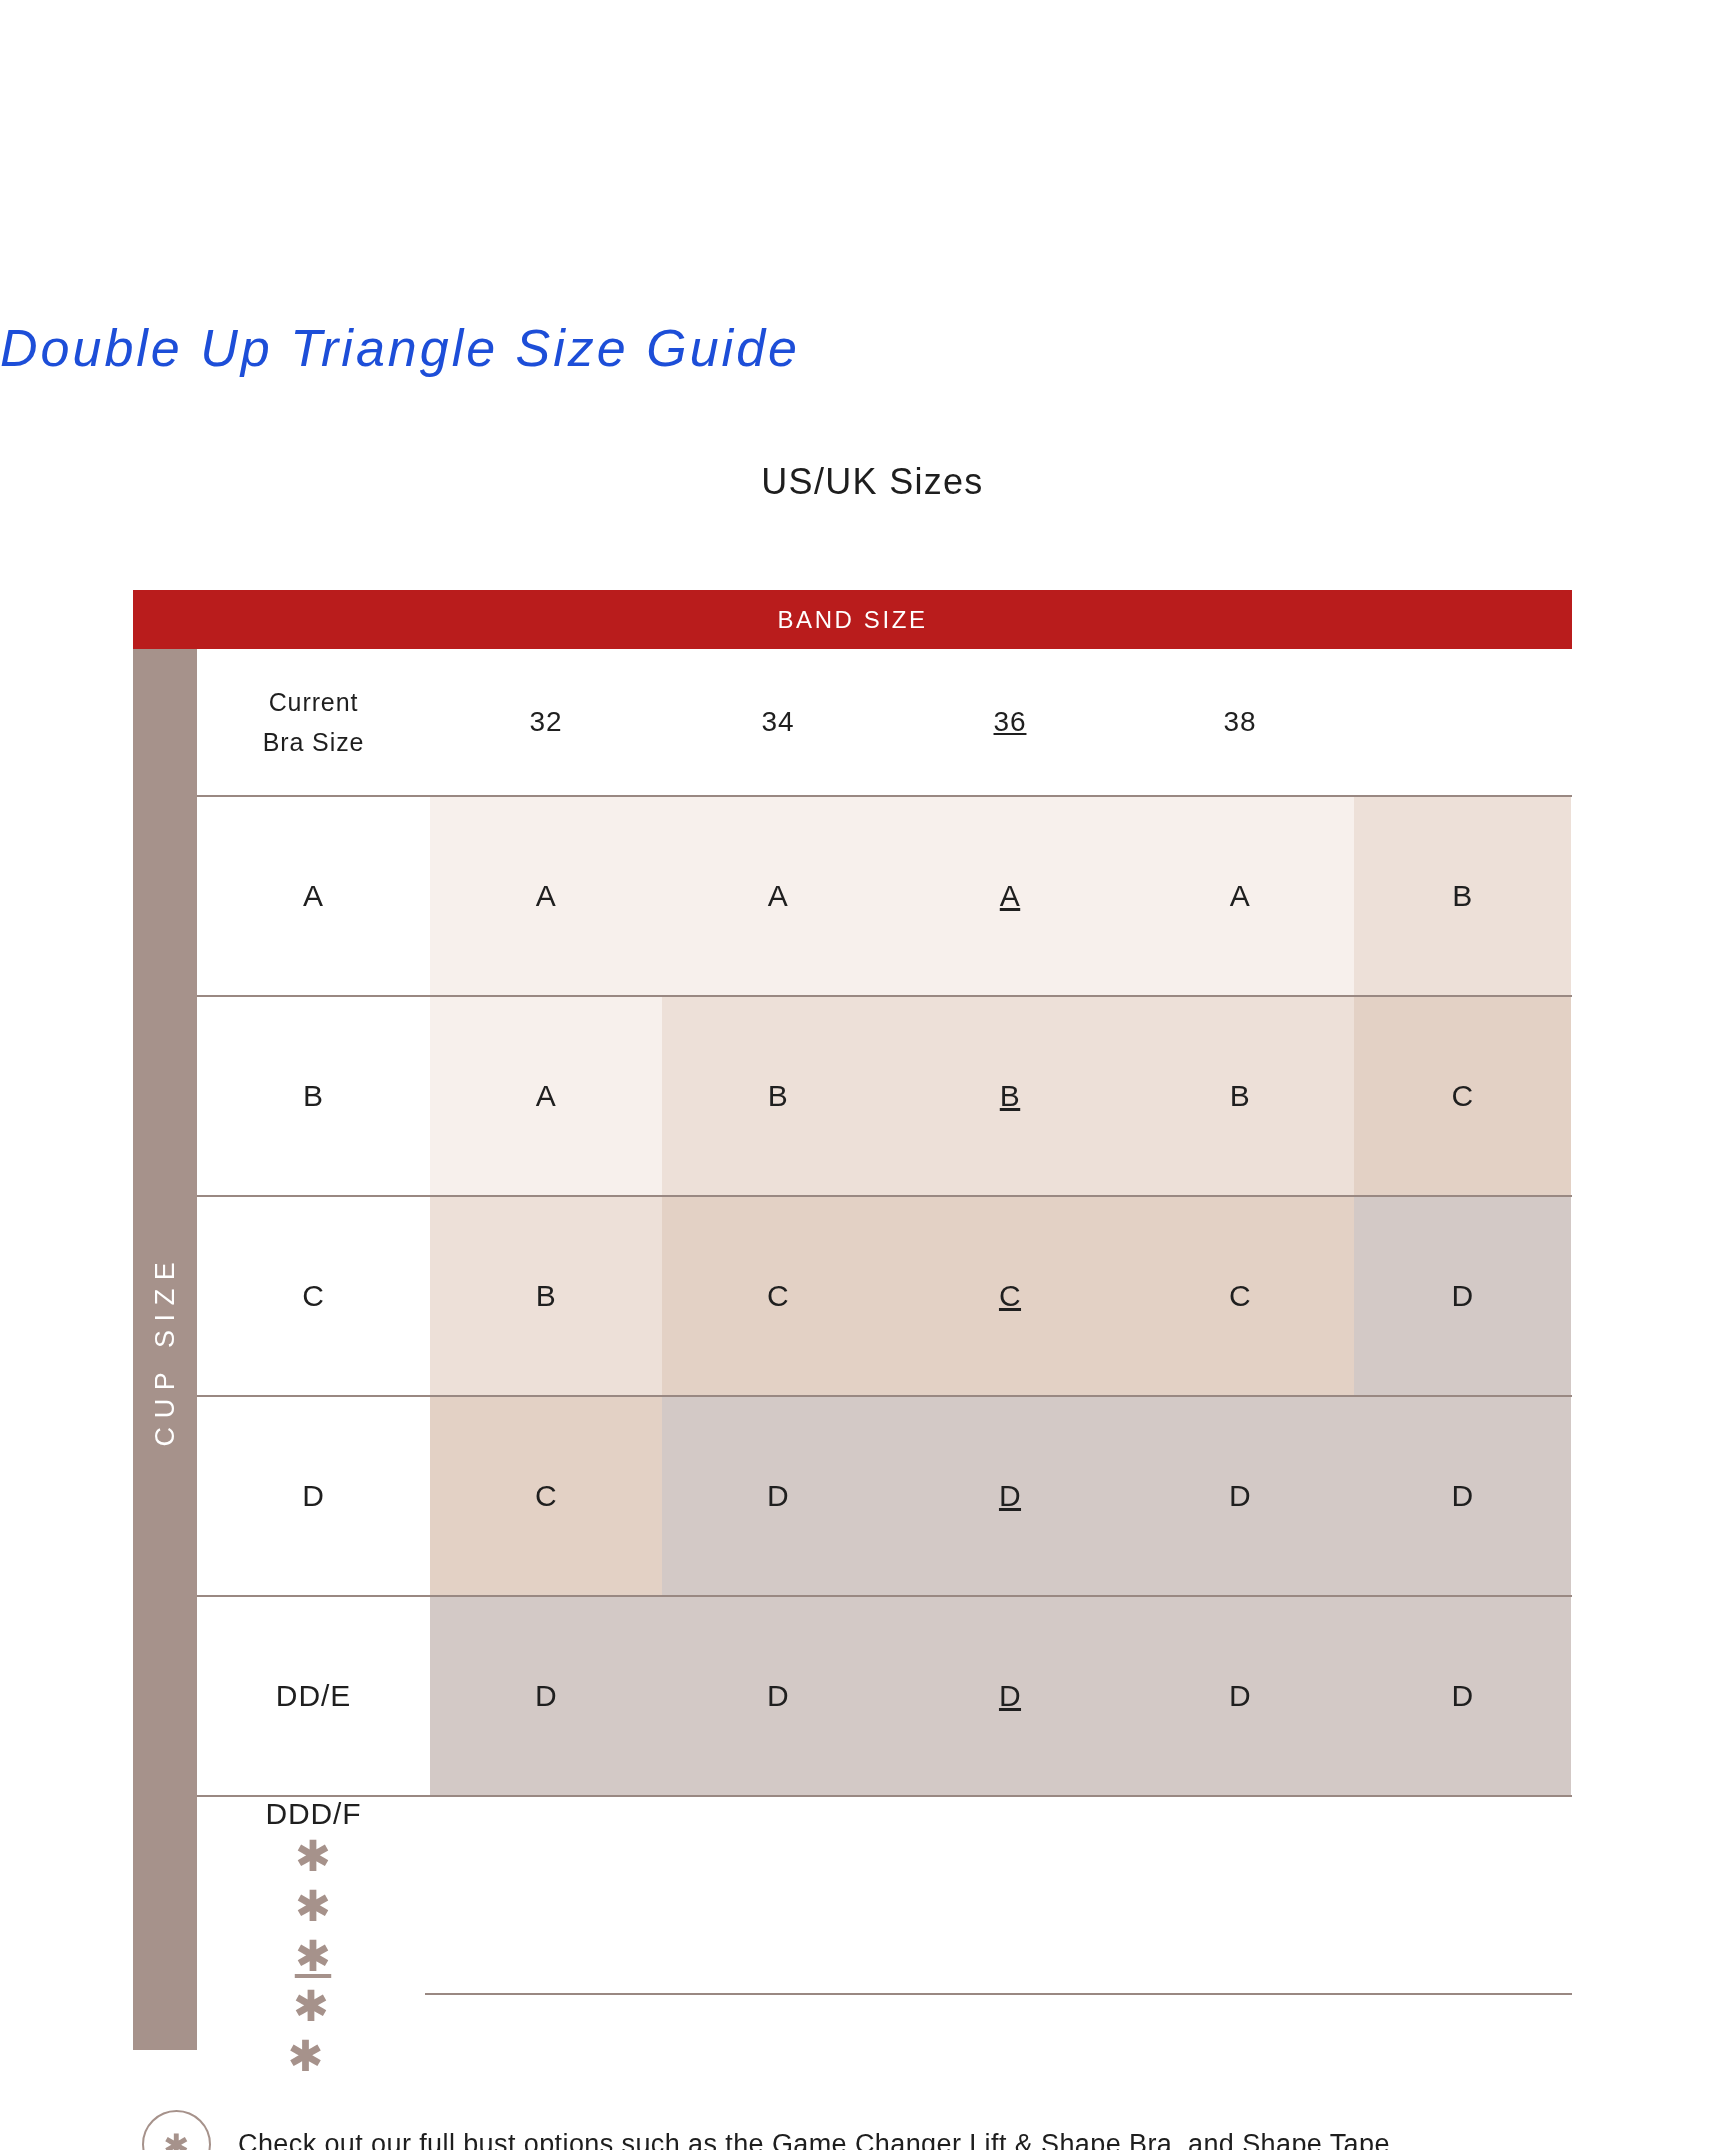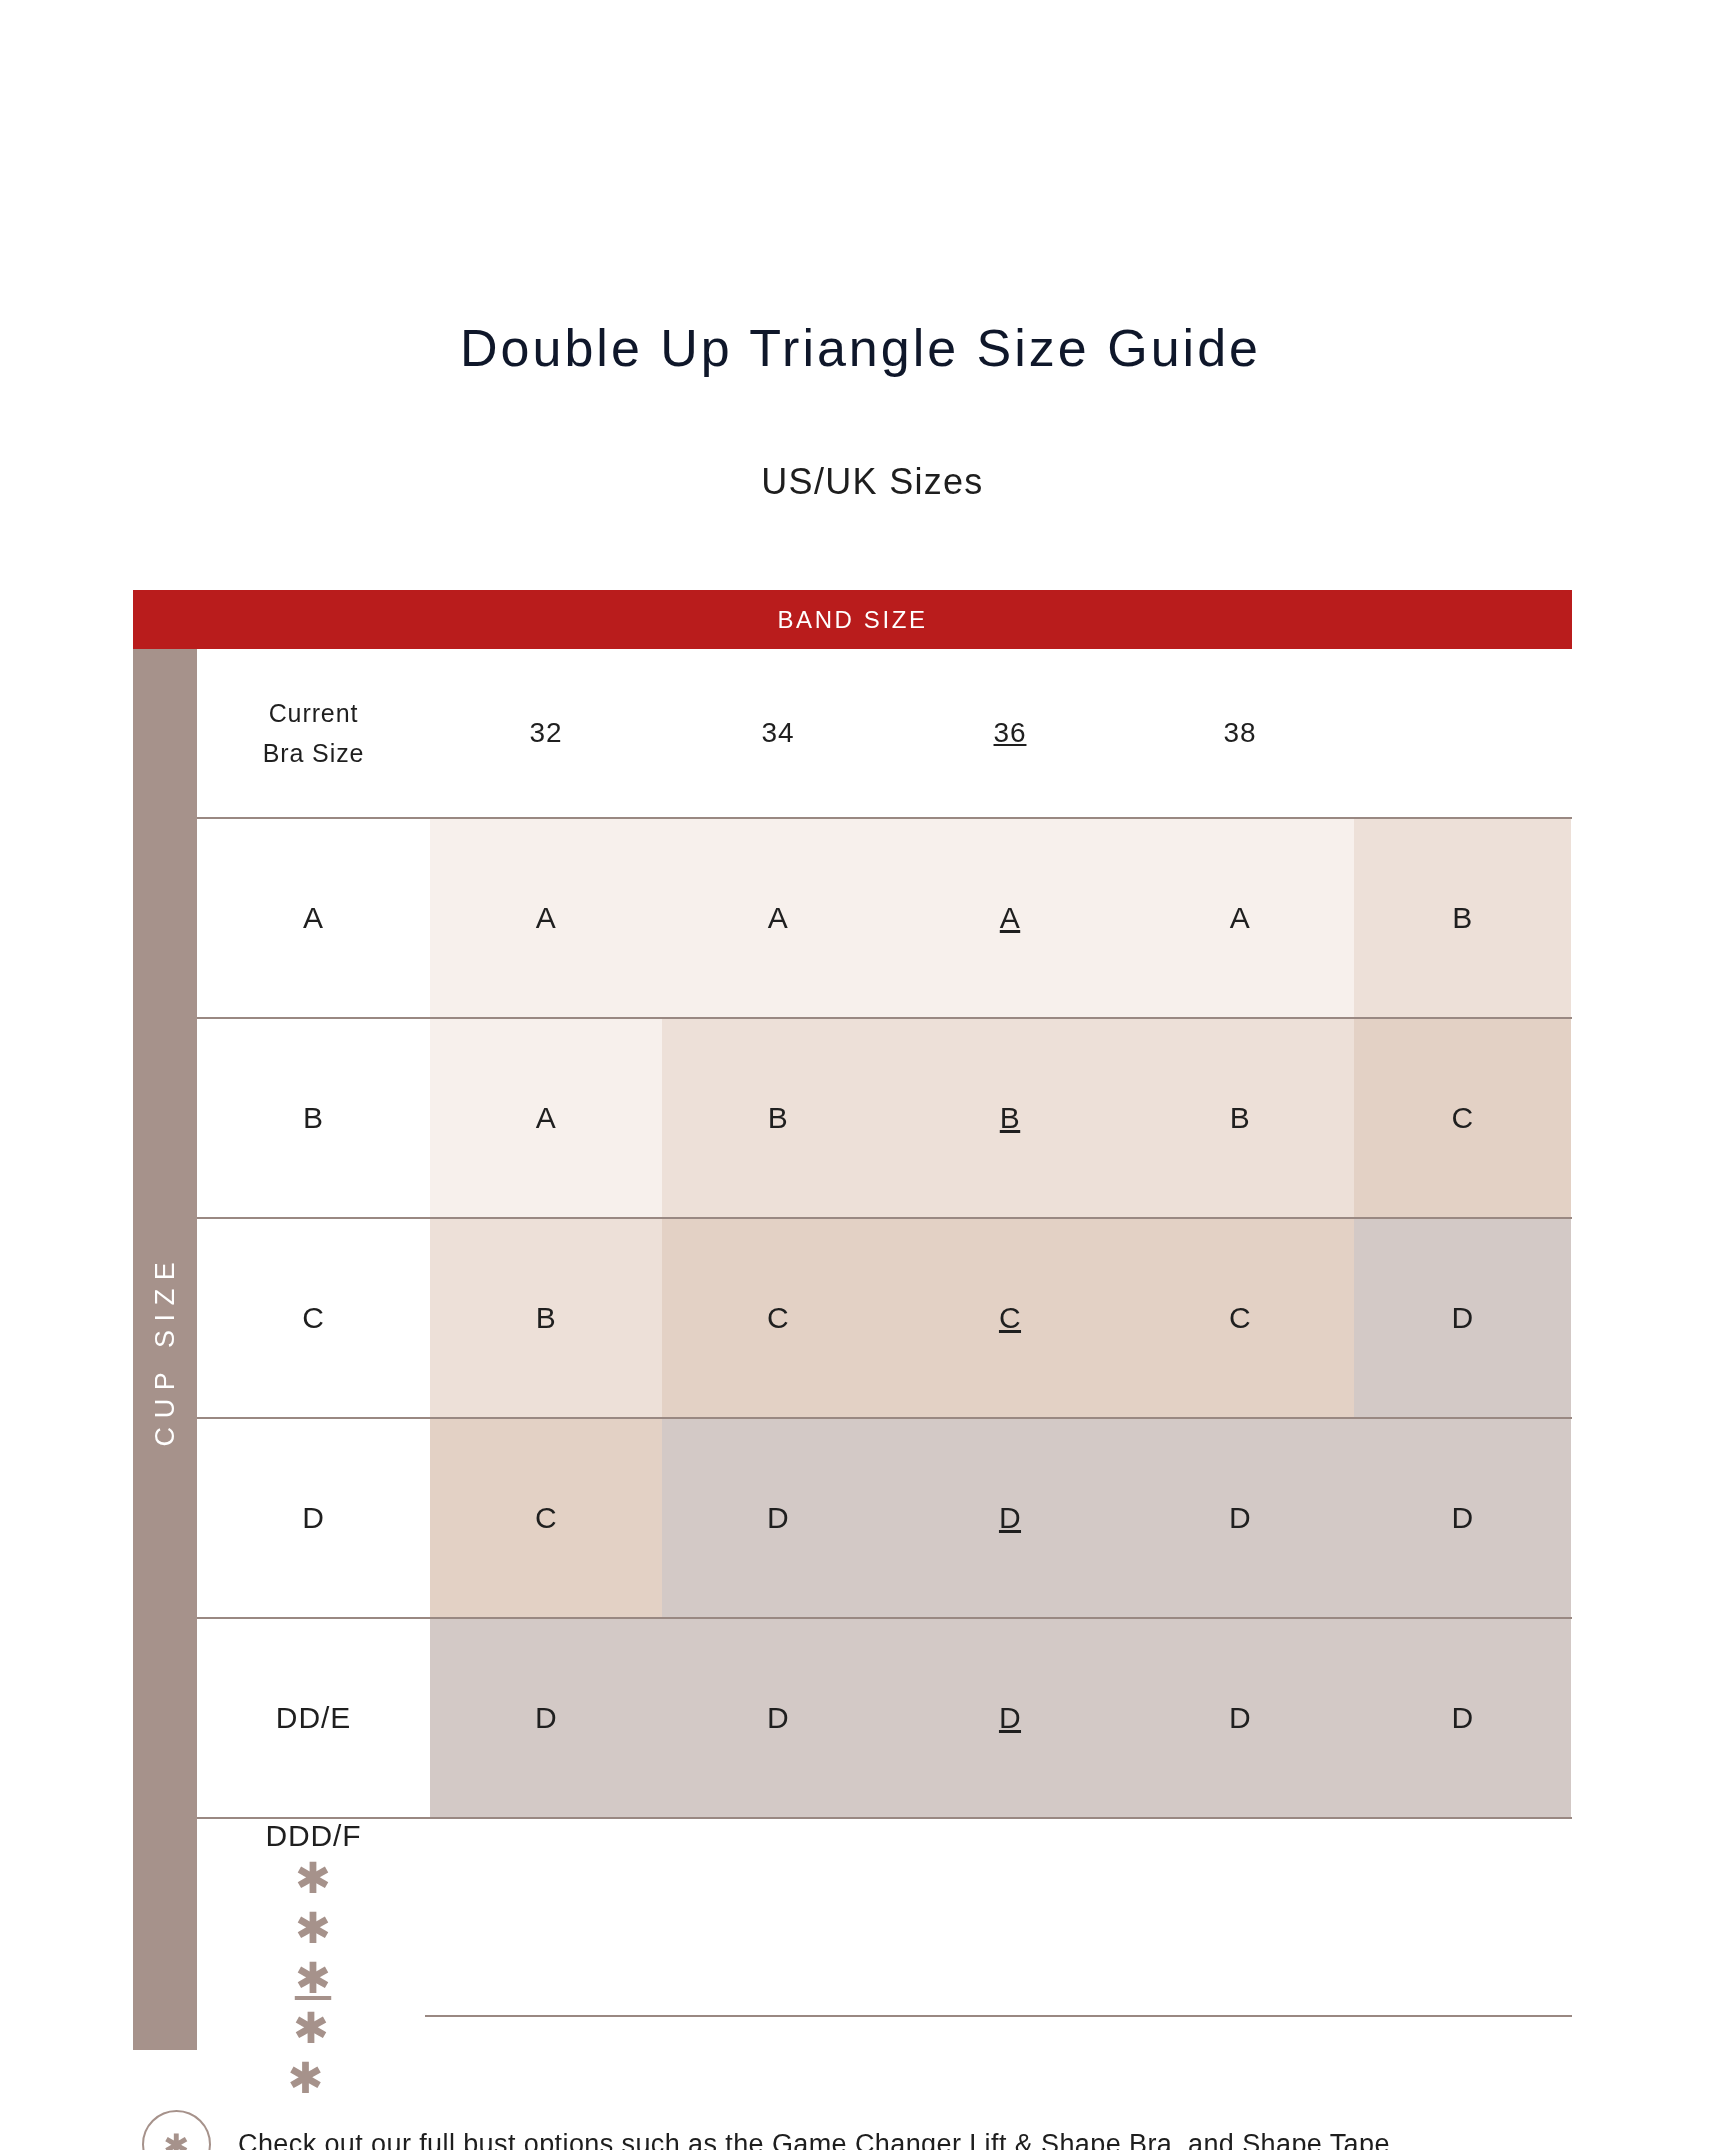--- a/index.html
+++ b/index.html
@@ -3,22 +3,23 @@
 <meta charset="utf-8">
 <style>
   * { margin:0; padding:0; box-sizing:border-box; }
   html,body { background:#ffffff; }
   body {
     width:1721px; height:2581px; position:relative;
     font-family:"Liberation Sans", sans-serif; color:#1f1f1f;
   }
   .title {
     position:absolute; top:318px; left:0; width:100%;
-    text-align:center; font-size:52px; font-weight:400; letter-spacing:3px;
-    color:#0f172a;
+    text-align:left; font-size:52px; font-weight:400; letter-spacing:3px;
+    color:#1d4ed8;
+    font-style:italic;
   }
   .subtitle {
     position:absolute; top:461px; left:0; width:100%;
     text-align:center; font-size:36px; font-weight:400; letter-spacing:1.3px;
     color:#1e1e1e;
     padding-left:24px;
   }
 
   
   .size-table {
@@ -37,21 +38,21 @@
   }
   .cup-label {
     position:absolute; top:50%; left:50%;
     transform:translate(-50%,-50%) rotate(-90deg);
     color:#ffffff; font-size:27px; letter-spacing:8.6px; white-space:nowrap;
   }
   .content {
     position:absolute; top:59px; left:64px; width:1375px; height:1401px;
     background:#ffffff;
   }
-  .header-row { height:168px; display:flex; }
+  .header-row { height:146px; display:flex; }
   .row { height:200px; display:flex; border-top:2.2px solid #998882; }
   .row:last-child { border-bottom:2.6px solid #998882;flex-direction:column; }
 
   .cell { display:flex; align-items:center; justify-content:center; height:100%; }
   .c0 { width:233px; }
   .c1 { width:232px; }
   .c2 { width:232px; }
   .c3 { width:232px;text-decoration:underline; }
   .c4 { width:228px; }
   .c5 { width:217px; }

